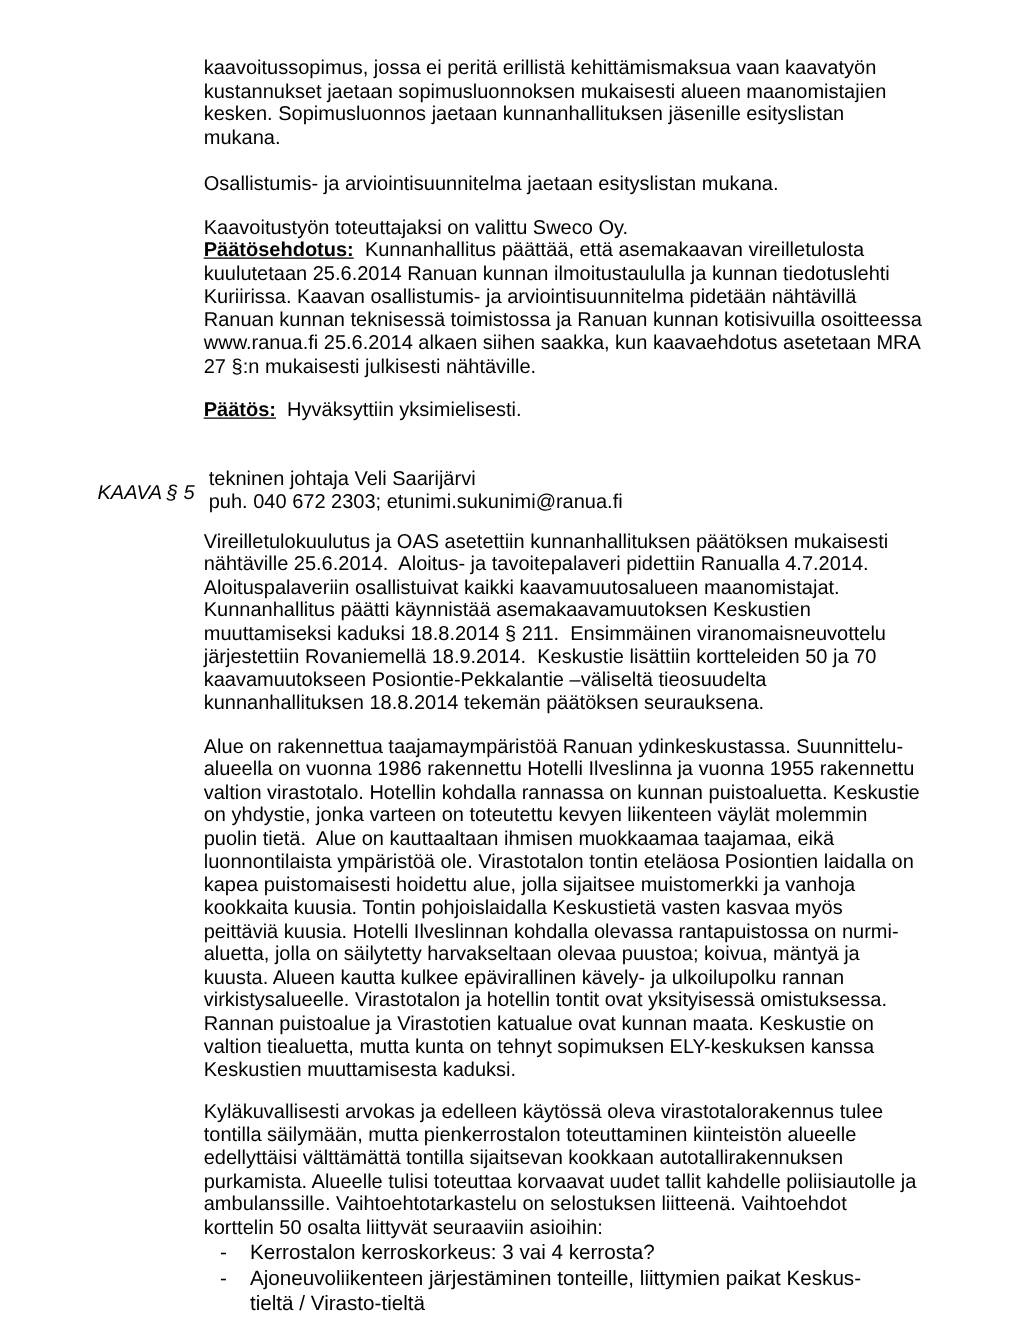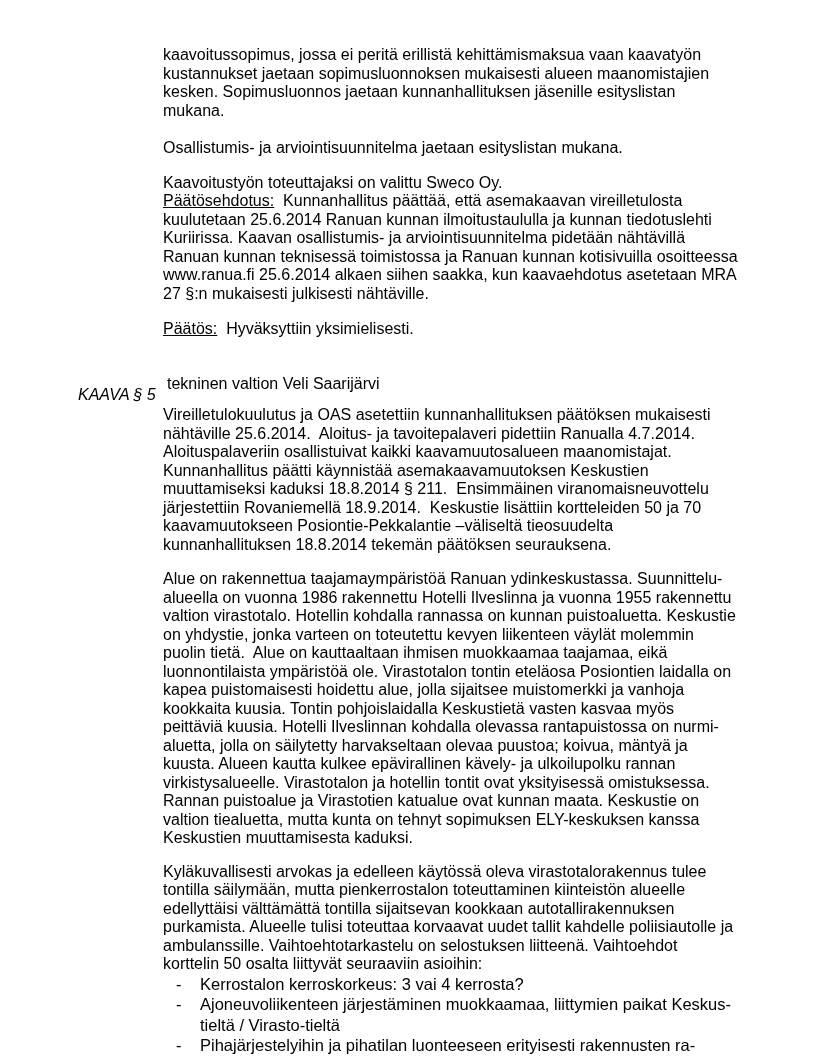--- a/index.html
+++ b/index.html
@@ -23,21 +23,21 @@
     left: 163px;
     top: 4px;
     width: 610px;
     margin-top: 42px;
   }
   .para {
     margin: 0;
     white-space: pre-wrap;
   }
   .label-bold-underline {
-    font-weight: normal;
+    font-weight: bold;
     text-decoration: underline;
   }
   .mt-consultant { margin-top: 16px; }
   .mt-oas        { margin-top: 19px; }
   .mt-decision   { margin-top: 17px; }
   .mt-contact    { margin-top: 36px; padding-left: 4px; }
   .mt-para1      { margin-top: 13px; }
   .mt-para2      { margin-top: 16px; }
   .mt-para3      { margin-top: 15px; }
   .section-label {
@@ -87,21 +87,22 @@
     <p class="para"><span class="label-bold-underline">Päätösehdotus:</span><span>  Kunnanhallitus päättää, että asemakaavan vireilletulosta
 kuulutetaan 25.6.2014 Ranuan kunnan ilmoitustaululla ja kunnan tiedotuslehti
 Kuriirissa. Kaavan osallistumis- ja arviointisuunnitelma pidetään nähtävillä
 Ranuan kunnan teknisessä toimistossa ja Ranuan kunnan kotisivuilla osoitteessa
 www.ranua.fi 25.6.2014 alkaen siihen saakka, kun kaavaehdotus asetetaan MRA
 27 §:n mukaisesti julkisesti nähtäville.</span></p>
 
     <p class="para mt-decision"><span class="label-bold-underline">Päätös:</span><span>  Hyväksyttiin yksimielisesti.</span></p>
 
     <div class="mt-contact">
-      <p class="para">tekninen valtion Veli Saarijärvi</p>
+      <p class="para">tekninen johtaja Veli Saarijärvi</p>
+      <p class="para">puh. 040 672 2303; etunimi.sukunimi@ranua.fi</p>
     </div>
 
     <p class="para mt-para1">Vireilletulokuulutus ja OAS asetettiin kunnanhallituksen päätöksen mukaisesti
 nähtäville 25.6.2014.  Aloitus- ja tavoitepalaveri pidettiin Ranualla 4.7.2014.
 Aloituspalaveriin osallistuivat kaikki kaavamuutosalueen maanomistajat.
 Kunnanhallitus päätti käynnistää asemakaavamuutoksen Keskustien
 muuttamiseksi kaduksi 18.8.2014 § 211.  Ensimmäinen viranomaisneuvottelu
 järjestettiin Rovaniemellä 18.9.2014.  Keskustie lisättiin kortteleiden 50 ja 70
 kaavamuutokseen Posiontie-Pekkalantie –väliseltä tieosuudelta
 kunnanhallituksen 18.8.2014 tekemän päätöksen seurauksena.</p>
@@ -129,21 +130,21 @@
 ambulanssille. Vaihtoehtotarkastelu on selostuksen liitteenä. Vaihtoehdot
 korttelin 50 osalta liittyvät seuraaviin asioihin:</p>
 
     <div class="bullet-list">
       <div class="bullet-row">
         <span class="bullet-marker">-</span>
         <span class="bullet-text">Kerrostalon kerroskorkeus: 3 vai 4 kerrosta?</span>
       </div>
       <div class="bullet-row">
         <span class="bullet-marker">-</span>
-        <span class="bullet-text">Ajoneuvoliikenteen järjestäminen muokkaamaa, liittymien paikat Keskus-
+        <span class="bullet-text">Ajoneuvoliikenteen järjestäminen tonteille, liittymien paikat Keskus-
 tieltä / Virasto-tieltä</span>
       </div>
       <div class="bullet-row">
         <span class="bullet-marker">-</span>
         <span class="bullet-text">Pihajärjestelyihin ja pihatilan luonteeseen erityisesti rakennusten ra-</span>
       </div>
     </div>
 
   </div>
 </div>

